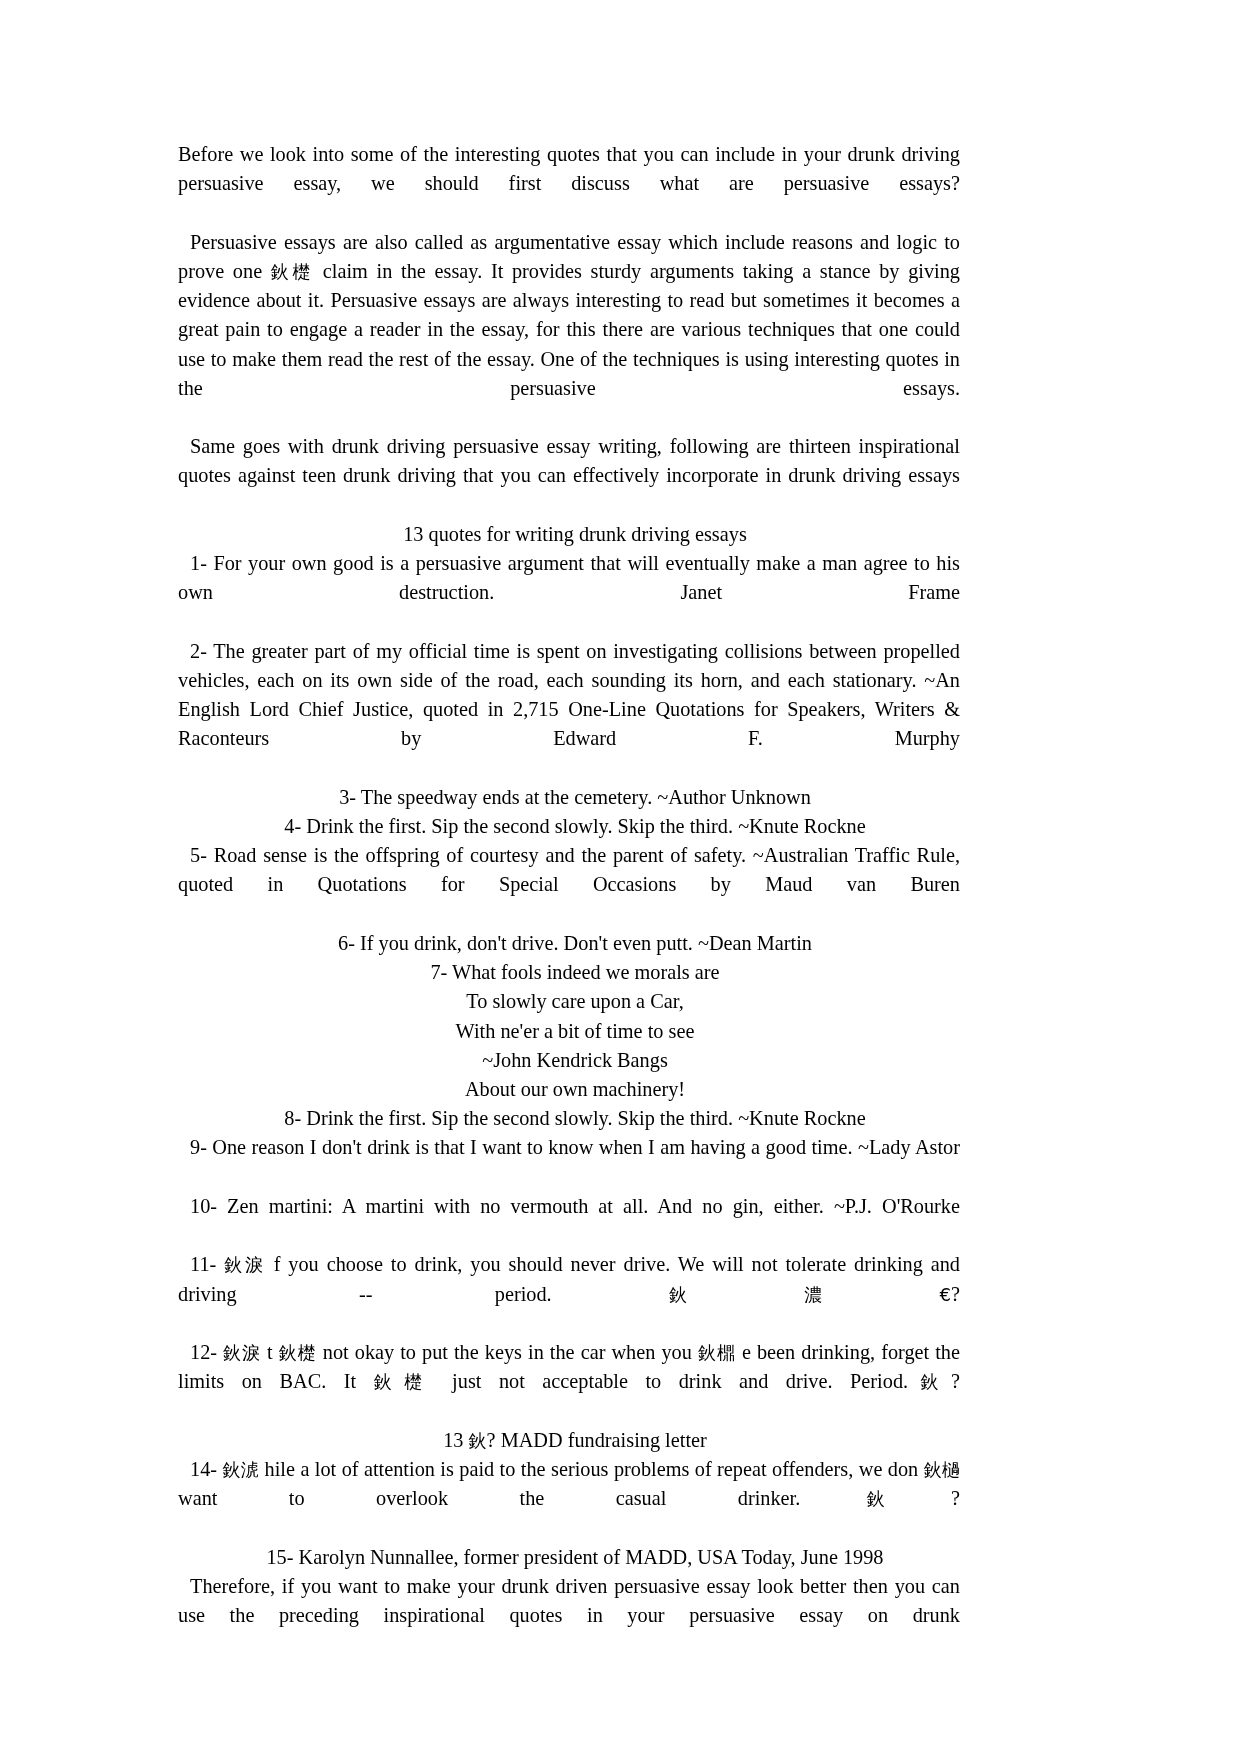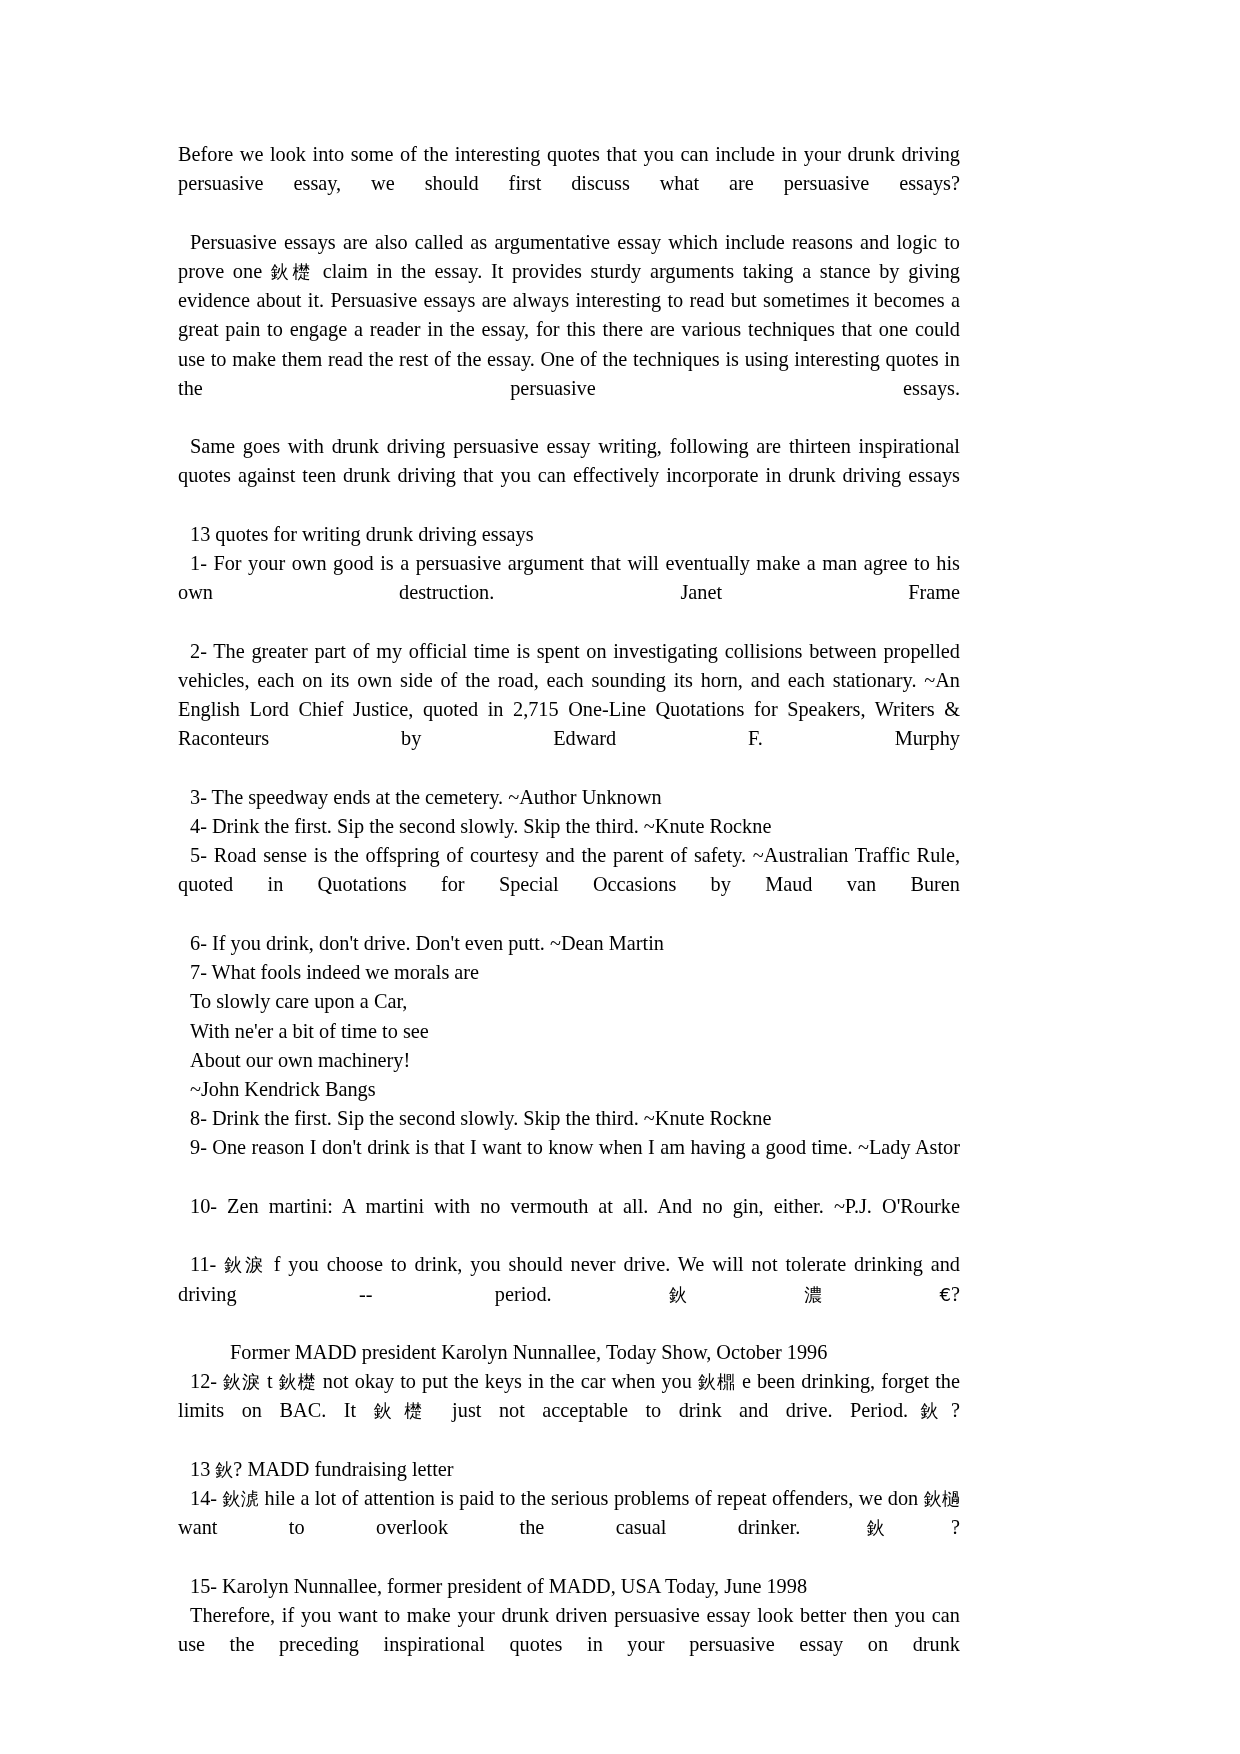--- a/index.html
+++ b/index.html
@@ -29,21 +29,21 @@
   p.para {
     margin: 0;
     text-align: justify;
     text-justify: inter-word;
     text-indent: 12px;
   }
   p.para.first {
     text-indent: 0;
   }
   p.para.noj {
-    text-align: left;
+    text-align: center;
   }
   p.para.ind {
     text-indent: 52px;
     text-align: left;
   }
   
   p.para:after {
     content: "";
     display: inline-block;
     width: 100%;
@@ -68,26 +68,25 @@
       <p class="para noj">13 quotes for writing drunk driving essays</p>
       <p class="para">1- For your own good is a persuasive argument that will eventually make a man agree to his own destruction. Janet Frame</p>
       <p class="para">2- The greater part of my official time is spent on investigating collisions between propelled vehicles, each on its own side of the road, each sounding its horn, and each stationary. ~An English Lord Chief Justice, quoted in 2,715 One-Line Quotations for Speakers, Writers &amp; Raconteurs by Edward F. Murphy</p>
       <p class="para noj">3- The speedway ends at the cemetery. ~Author Unknown</p>
       <p class="para noj">4- Drink the first. Sip the second slowly. Skip the third. ~Knute Rockne</p>
       <p class="para">5- Road sense is the offspring of courtesy and the parent of safety. ~Australian Traffic Rule, quoted in Quotations for Special Occasions by Maud van Buren</p>
       <p class="para noj">6- If you drink, don't drive. Don't even putt. ~Dean Martin</p>
       <p class="para noj">7- What fools indeed we morals are</p>
       <p class="para noj">To slowly care upon a Car,</p>
       <p class="para noj">With ne'er a bit of time to see</p>
+      <p class="para noj">~John Kendrick Bangs</p>
       <p class="para noj">About our own machinery!</p>
-      <p class="para noj">~John Kendrick Bangs</p>
       <p class="para noj">8- Drink the first. Sip the second slowly. Skip the third. ~Knute Rockne</p>
       <p class="para">9- One reason I don't drink is that I want to know when I am having a good time. ~Lady Astor</p>
       <p class="para">10- Zen martini: A martini with no vermouth at all. And no gin, either. ~P.J. O'Rourke</p>
       <p class="para">11- <span class="cjk">鈥淚</span> f you choose to drink, you should never drive. We will not tolerate drinking and driving -- period.<span class="cjk">鈥濃€</span>?</p>
-      <p class="para ind">Former MADD president Karolyn Nunnallee, Today Show, October 1996</p>
       <p class="para">12- <span class="cjk">鈥淚</span> t <span class="cjk">鈥檚</span> not okay to put the keys in the car when you <span class="cjk">鈥檙</span> e been drinking, forget the limits on BAC. It <span class="cjk">鈥檚</span> just not acceptable to drink and drive. Period.<span class="cjk">鈥</span>?</p>
       <p class="para noj">13 <span class="cjk">鈥</span>? MADD fundraising letter</p>
       <p class="para">14- <span class="cjk">鈥淲</span> hile a lot of attention is paid to the serious problems of repeat offenders, we don <span class="cjk">鈥檛</span> want to overlook the casual drinker.<span class="cjk">鈥</span>?</p>
       <p class="para noj">15- Karolyn Nunnallee, former president of MADD, USA Today, June 1998</p>
       <p class="para">Therefore, if you want to make your drunk driven persuasive essay look better then you can use the preceding inspirational quotes in your persuasive essay on drunk</p>
     </div>
 </div>
 
 </body></html>

